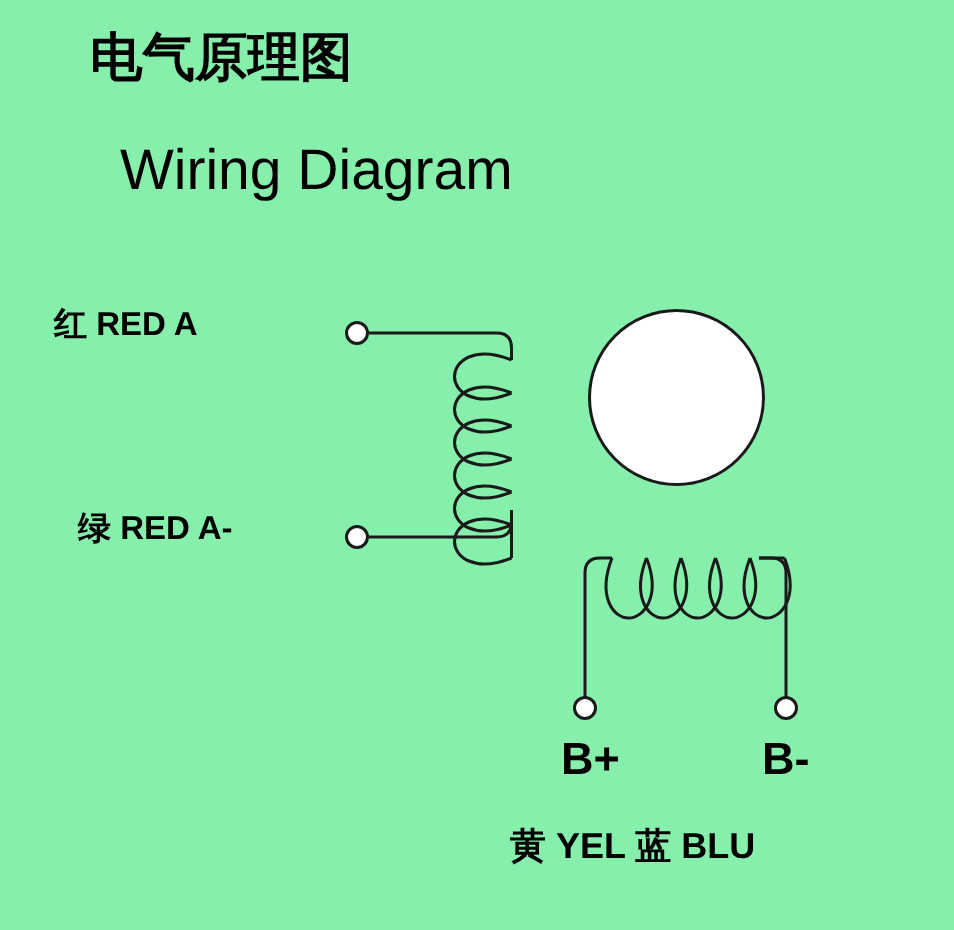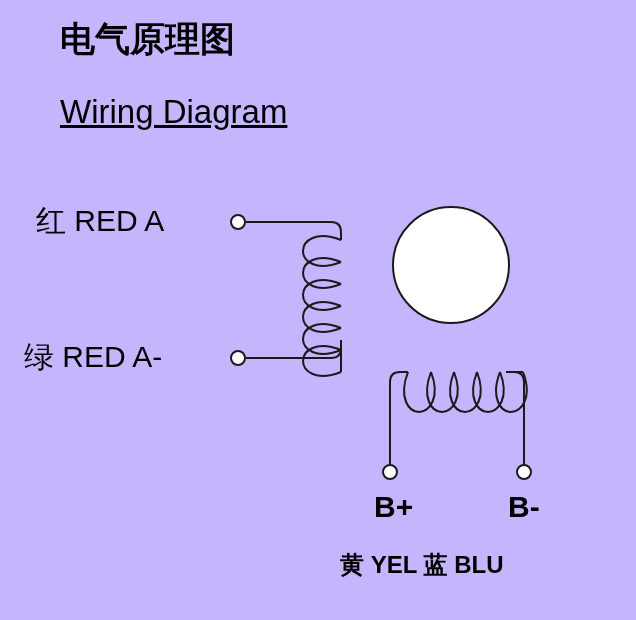--- a/index.html
+++ b/index.html
@@ -8,57 +8,56 @@
     padding: 0;
     background: #ffffff;
   }
   body {
     font-family: "Liberation Sans", "DejaVu Sans", sans-serif;
   }
   #page {
     position: relative;
     width: 636px;
     height: 620px;
-    background: #c4b5fd;
+    background: #86efac;
     overflow: hidden;
   }
   .abs { position: absolute; }
 
   
   .title-cn {
     left: 60px;
     top: 18px;
     font-size: 35px;
     font-weight: bold;
     color: #000000;
     letter-spacing: 0px;
     white-space: nowrap;
     line-height: 1.2;
   }
   .title-en {
-    left: 60px;
+    left: 80px;
     top: 92px;
-    font-size: 33px;
-    font-weight: normal;
-    color: #000000;
-    white-space: nowrap;
-    line-height: 1.2;
-    text-decoration: underline;
-  }
-
-  
-  .lead-label {
-    font-size: 30px;
+    font-size: 38px;
     font-weight: normal;
     color: #000000;
     white-space: nowrap;
     line-height: 1.2;
   }
+
+  
+  .lead-label {
+    font-size: 22px;
+    font-weight: bold;
+    color: #000000;
+    white-space: nowrap;
+    line-height: 1.2;
+  }
   .lead-label-a  { left: 36px; top: 203px; }
-  .lead-label-am { left: 24px; top: 339px; }
+  .lead-label-am { left: 52px; top: 339px; }
 
   .term-label {
     font-size: 30px;
     font-weight: bold;
     color: #000000;
     white-space: nowrap;
     line-height: 1.2;
   }
   .term-label-bp { left: 374px; top: 489px; }
   .term-label-bm { left: 508px; top: 489px; }

